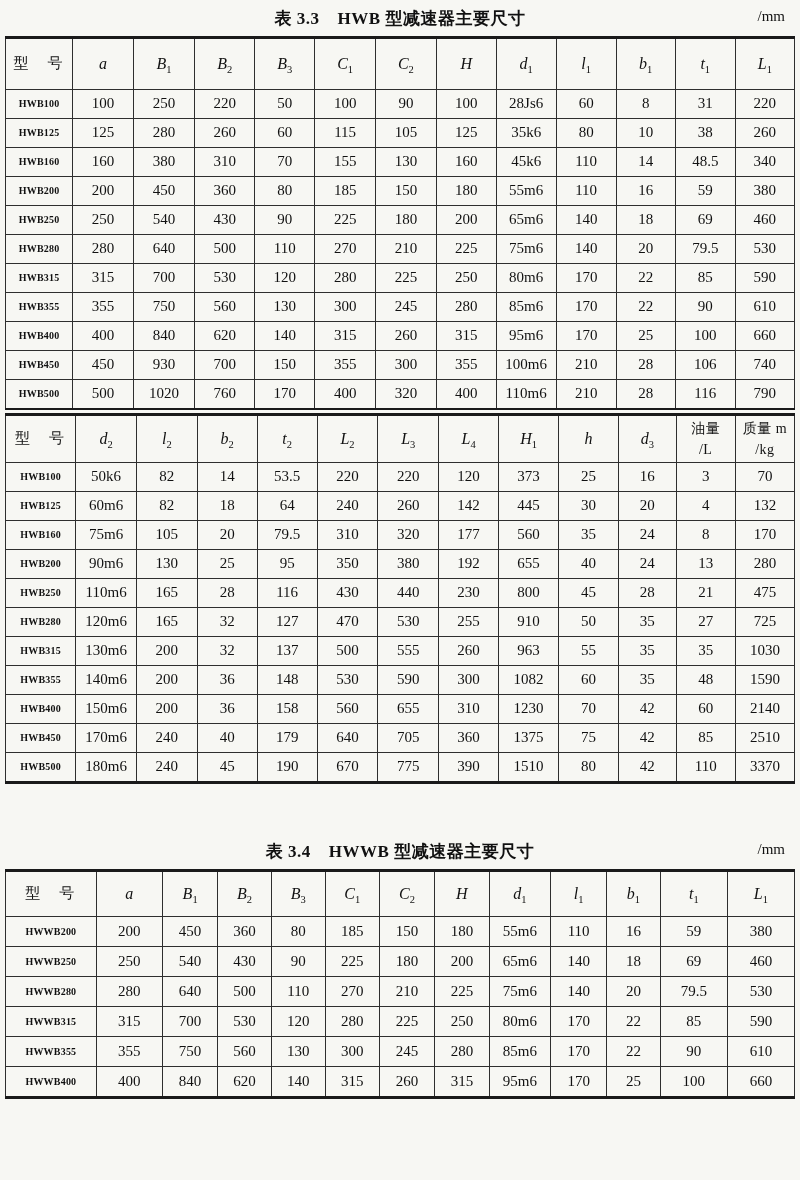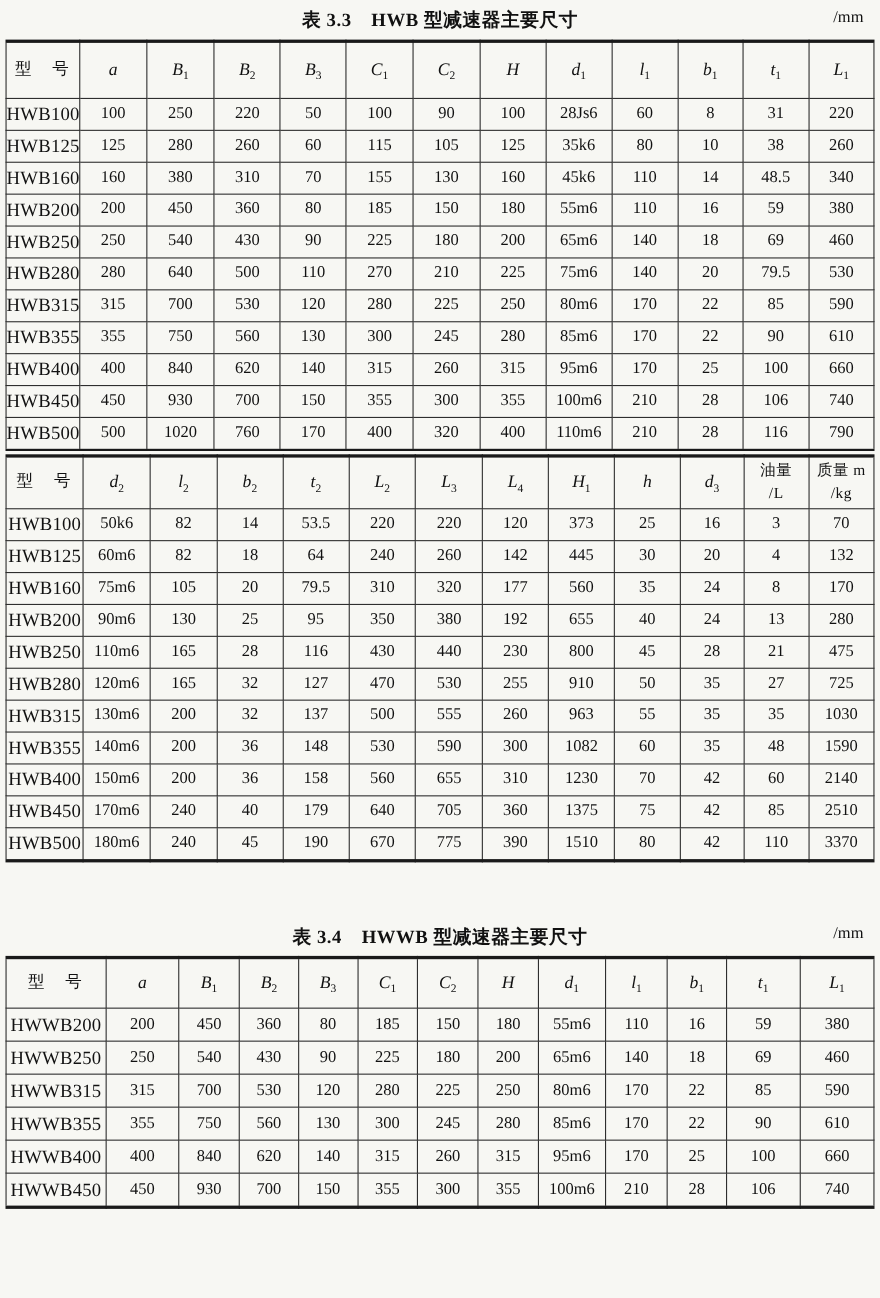--- a/index.html
+++ b/index.html
@@ -40,21 +40,21 @@
   .t33a th{height:50px;}
   .t33b th{height:46px;}
   .t34  th{height:44px;}
   .t33a td,.t33b td{height:28px;}
   .t34 td{height:29px;}
 
   th .var{font-style:italic;font-size:16px;font-family:"Liberation Serif",serif;}
   th sub{font-size:10.5px;line-height:0;font-style:normal;}
   th.cnh{font-size:15px;letter-spacing:2px;}
   th.th2 div{font-size:14px;line-height:21px;letter-spacing:.5px;}
-  td.model{font-size:17px;letter-spacing:.2px;}
+  td.model{font-size:10px;letter-spacing:.2px;font-weight:bold;}
 </style>
 </head>
 <body>
 
 <div class="page">
 
   <div class="caption-row">
     <div class="caption">
       <span class="cap-label">表 3.3</span><span class="cap-title">HWB 型减速器主要尺寸</span>
     </div>
@@ -536,20 +536,35 @@
           <td>225</td>
           <td>180</td>
           <td>200</td>
           <td>65m6</td>
           <td>140</td>
           <td>18</td>
           <td>69</td>
           <td>460</td>
         </tr>
         <tr>
+          <td class="model">HWWB280</td>
+          <td>280</td>
+          <td>640</td>
+          <td>500</td>
+          <td>110</td>
+          <td>270</td>
+          <td>210</td>
+          <td>225</td>
+          <td>75m6</td>
+          <td>140</td>
+          <td>20</td>
+          <td>79.5</td>
+          <td>530</td>
+        </tr>
+        <tr>
           <td class="model">HWWB315</td>
           <td>315</td>
           <td>700</td>
           <td>530</td>
           <td>120</td>
           <td>280</td>
           <td>225</td>
           <td>250</td>
           <td>80m6</td>
           <td>170</td>
@@ -580,31 +595,16 @@
           <td>140</td>
           <td>315</td>
           <td>260</td>
           <td>315</td>
           <td>95m6</td>
           <td>170</td>
           <td>25</td>
           <td>100</td>
           <td>660</td>
         </tr>
-        <tr>
-          <td class="model">HWWB450</td>
-          <td>450</td>
-          <td>930</td>
-          <td>700</td>
-          <td>150</td>
-          <td>355</td>
-          <td>300</td>
-          <td>355</td>
-          <td>100m6</td>
-          <td>210</td>
-          <td>28</td>
-          <td>106</td>
-          <td>740</td>
-        </tr>
       </tbody>
     </table>
 
 </div>
 
 </body></html>

